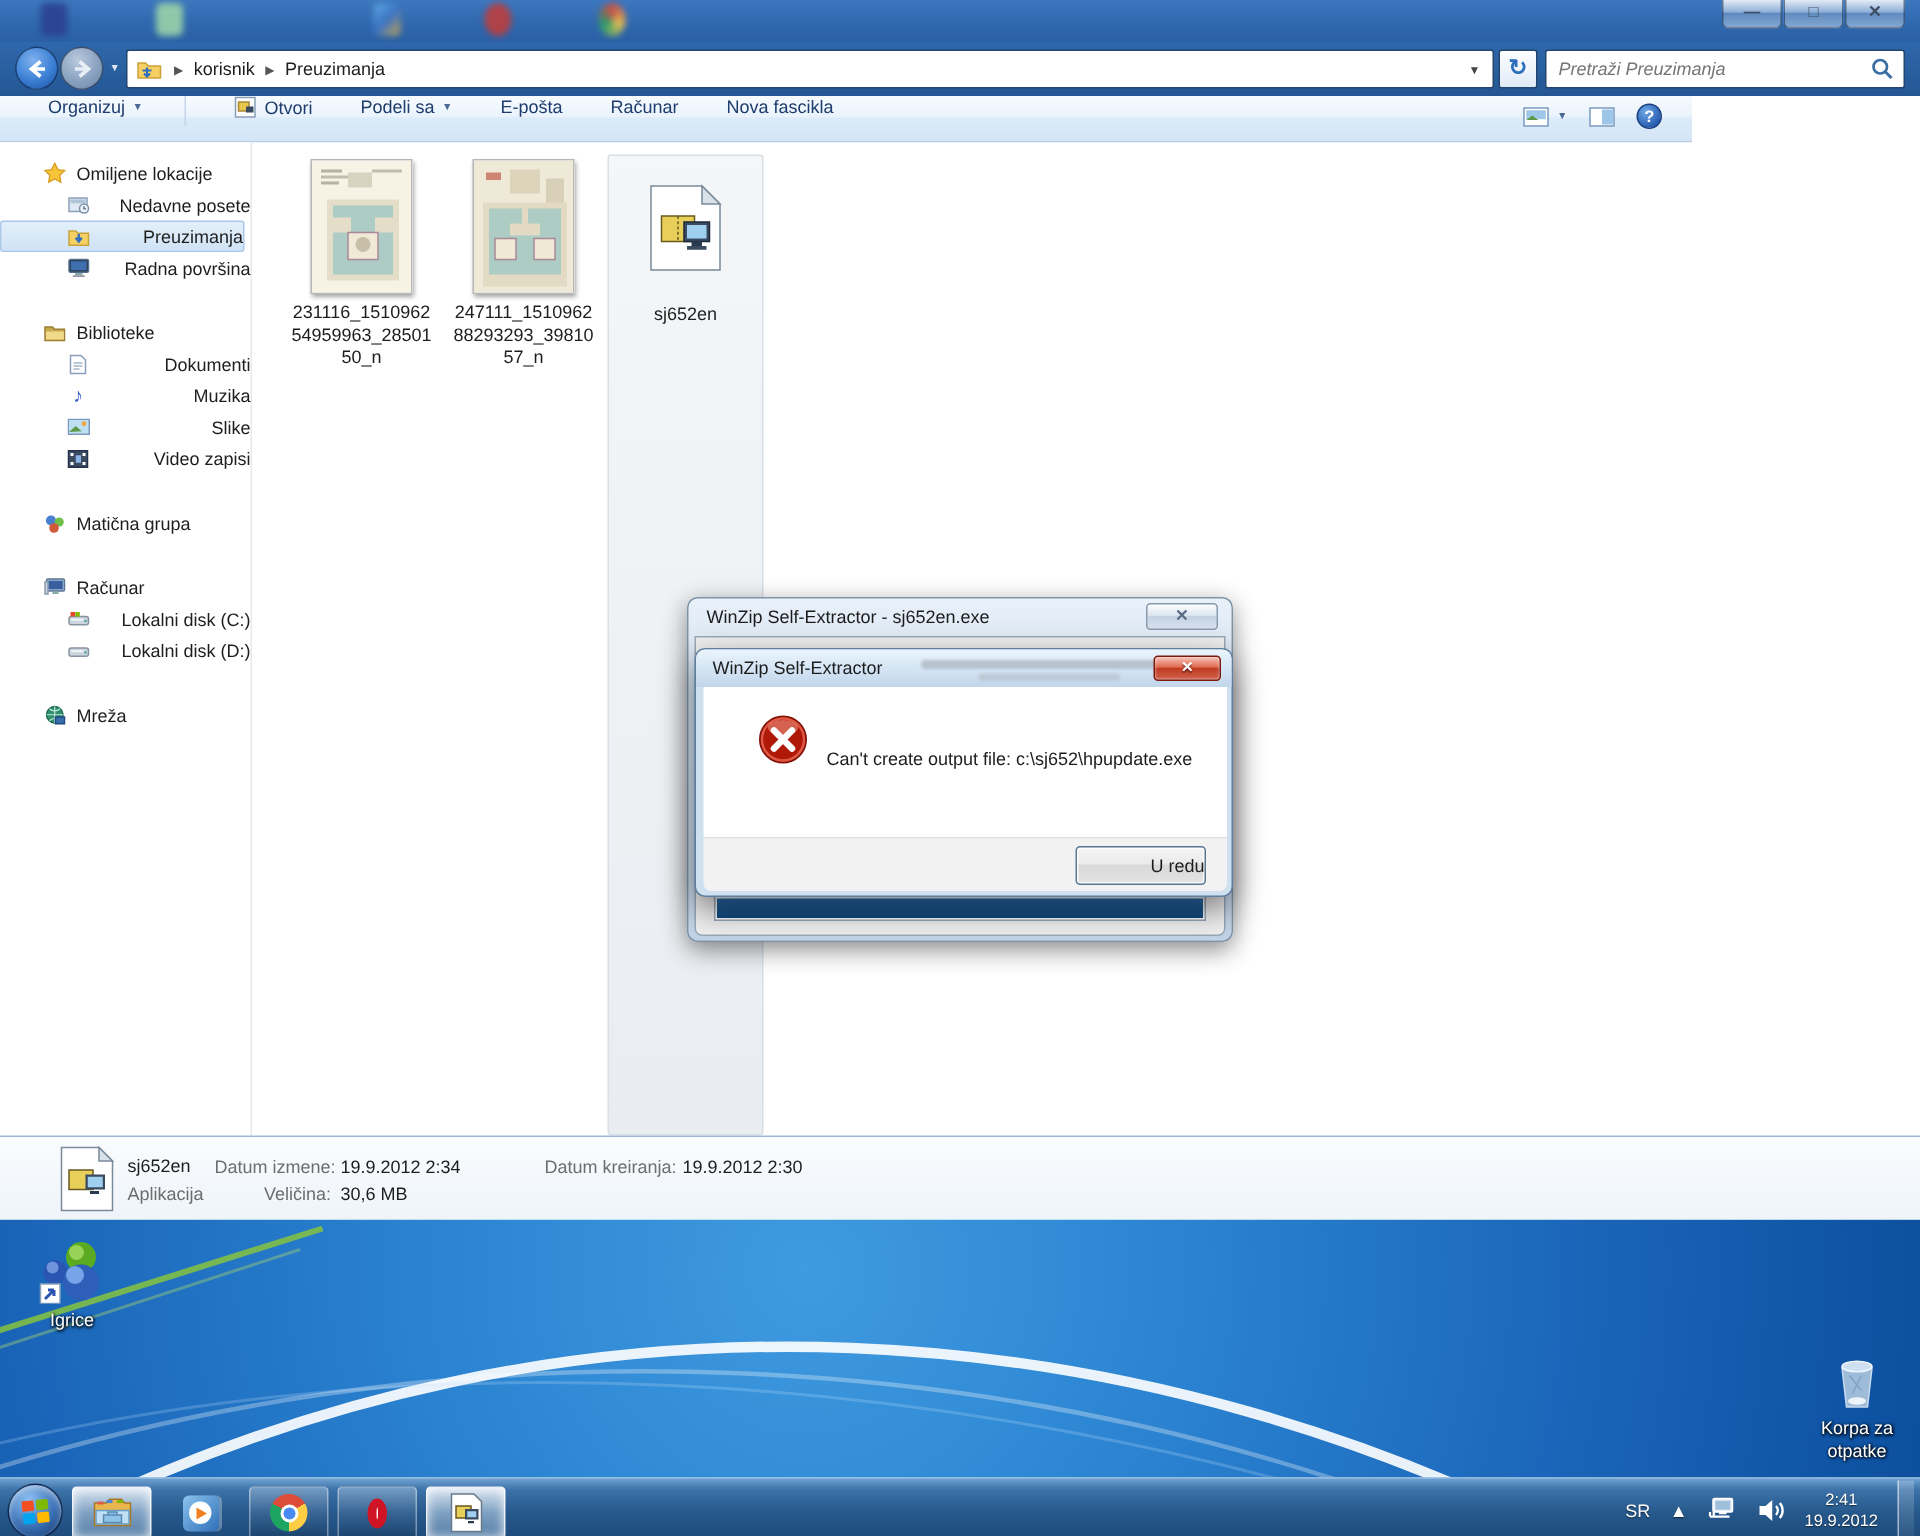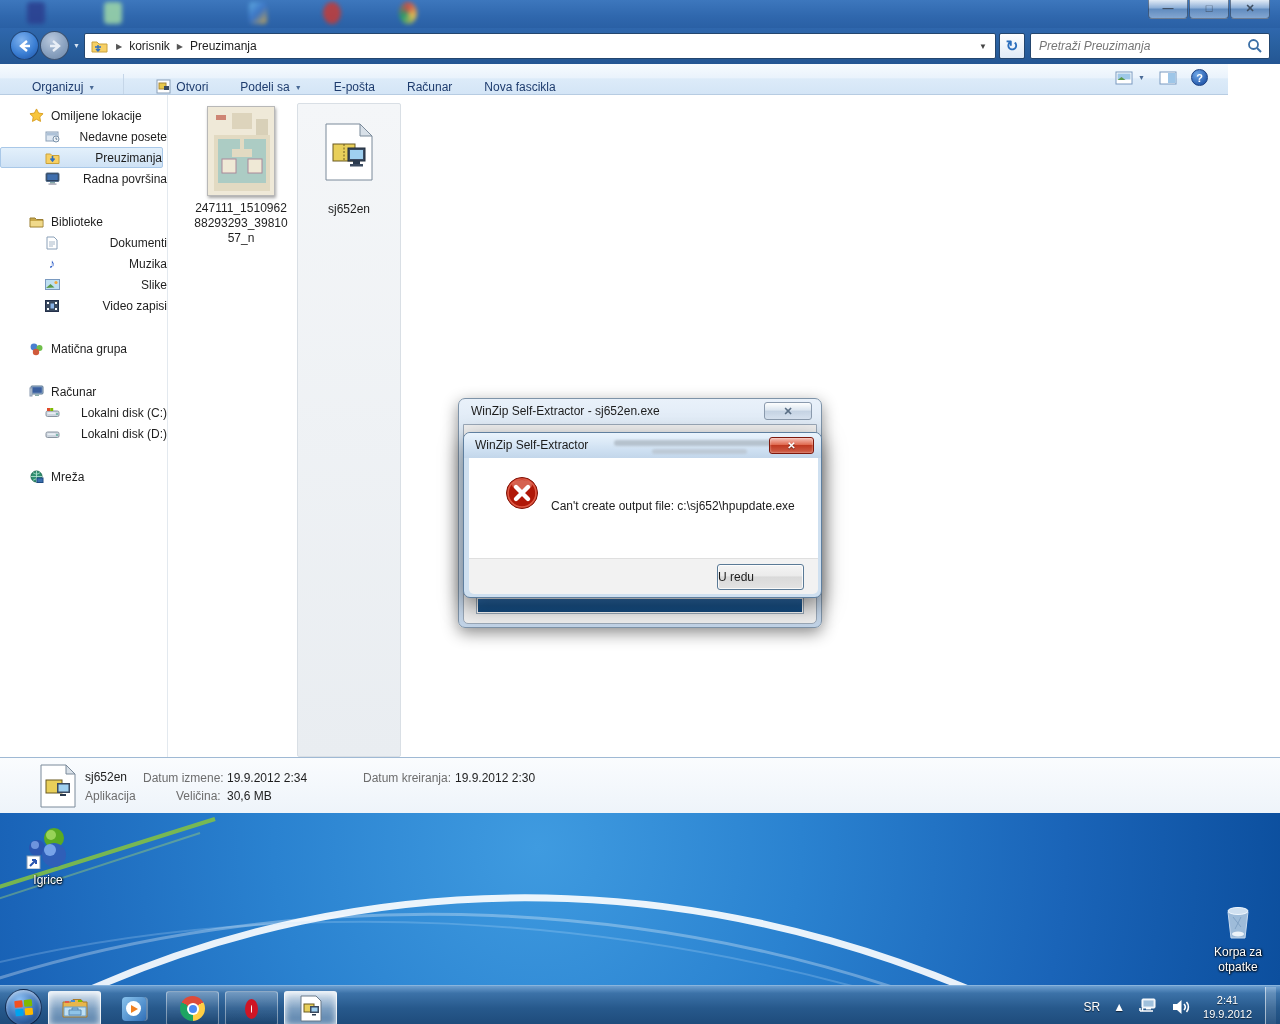--- a/index.html
+++ b/index.html
@@ -38,23 +38,23 @@
   .bc-drop { margin-left:auto; margin-right:8px; font-size:8px; color:#444; }
   .refreshbtn { position:absolute; left:999px; top:5px; width:26px; height:26px;
     background:linear-gradient(180deg,#fdfeff,#dfeaf6); border:1px solid #24466e; border-radius:2px;
     color:#2c6fbd; font-size:15px; font-weight:bold; text-align:center; line-height:24px; }
   .searchbox { position:absolute; left:1030px; top:5px; width:240px; height:26px; background:#fff;
     border:1px solid #24466e; border-radius:2px; display:flex; align-items:center; }
   .searchbox input { border:none; outline:none; flex:1; font-style:italic; color:#6a6a6a;
     font-size:12px; padding-left:8px; font-family:"Liberation Sans",sans-serif; background:transparent; }
   .mag { width:16px; height:16px; margin-right:6px; }
 
-  .toolbar { position:absolute; left:0; top:64px; width:1228px; height:31px;
+  .toolbar { position:absolute; left:0; top:64px; width:1128px; height:31px;
     background: linear-gradient(180deg,#f7fbfe 0%, #eaf3fc 45%, #dcebf9 50%, #d4e5f6 100%);
-    border-bottom:1px solid #b7cce2; display:flex; align-items:flex-end; font-size:12px; color:#1e3c6e; }
+    border-bottom:1px solid #b7cce2; display:flex; align-items:flex-start; font-size:12px; color:#1e3c6e; }
   .tbitem { margin-left:32px; display:flex; align-items:center; gap:5px; cursor:default; white-space:nowrap; }
   .tbitem .dd { font-size:7px; color:#4a6a96; }
   .tbsep { width:1px; height:20px; background:#c5d6e8; margin-left:28px; }
   .tbright { position:absolute; right:20px; top:5px; display:flex; align-items:center; gap:14px; }
 
   .mainarea { position:absolute; left:0; top:95px; width:1280px; height:662px; background:#fff; }
   .sidebar { position:absolute; left:0; top:0; width:168px; height:662px; background:#fff;
     border-right:1px solid #e3e9ef; padding-top:10px; font-size:12px; color:#1e1e1e; }
   .side-row { height:21px; display:flex; align-items:center; gap:7px; padding-left:28px; cursor:default; }
   .side-row.child { padding-left:44px;justify-content:space-between; }
@@ -100,21 +100,21 @@
   .dclose { position:absolute; right:7px; top:4px; width:45px; height:17px; border-radius:3px;
     background:linear-gradient(180deg,#f6c0b6,#e06a50 45%,#c03a22 50%,#d0604a);
     border:1px solid #7e180c; color:#fff; font-size:10px; font-weight:bold; text-align:center; line-height:15px;
     text-shadow:0 1px 1px rgba(0,0,0,.5); box-shadow:inset 0 0 2px rgba(255,255,255,.7); }
   .dcontent { position:absolute; left:5px; top:25px; width:349px; height:100px; background:#fff;text-align:center; }
   .dfooter { position:absolute; left:5px; top:125px; width:349px; height:36px; background:#f2f2f2;
     border-top:1px solid #dfdfdf; border-radius:0 0 5px 5px; }
   .okbtn { position:absolute; right:14px; top:5px; width:87px; height:26px;
     background:linear-gradient(180deg,#f4f4f4,#ebebeb 45%,#d9d9d9 50%,#e3e3e3);
     border:1px solid #5a7a96; border-radius:3px; font-size:12px; color:#1c1c1c;
-    text-align:left; line-height:24px; box-shadow:inset 0 0 0 1px rgba(255,255,255,.8); }
+    text-align:right; line-height:24px; box-shadow:inset 0 0 0 1px rgba(255,255,255,.8); }
   .errmsg { position:absolute; left:82px; top:41px; font-size:12px; color:#1c1c1c; }
 
   
   .dicon { position:absolute; text-align:center; color:#fff; font-size:12px;
     text-shadow:0 1px 2px #000, 1px 0 2px #000; line-height:15px; }
 
   
   .taskbar { position:absolute; left:0; top:985px; width:1280px; height:41px;
     background:linear-gradient(180deg,#6d9fd0 0%, #3c72a8 18%, #27598c 55%, #1d4a7a 100%);
     border-top:1px solid #89b4dc; display:flex; align-items:flex-end; }
@@ -414,20 +414,37 @@
             </svg>
         </span>
         <span>Mreža</span>
       </div>
     </div>
 
     <div class="filearea">
       <div class="tile">
         <div class="thumbwrap">
           <svg class="photothumb" width="68" height="90">
+            <rect width="68" height="90" fill="#f6f2e4"></rect>
+            <rect x="6" y="6" width="14" height="2" fill="#b8b0a0"></rect>
+              <rect x="6" y="10" width="18" height="2" fill="#c2bcae"></rect>
+            <rect x="6" y="14" width="12" height="2" fill="#b8b0a0"></rect>
+              <rect x="40" y="6" width="20" height="2" fill="#c2bcae"></rect>
+            <rect x="24" y="8" width="16" height="10" fill="#d8d2c0"></rect>
+            <rect x="10" y="26" width="48" height="54" fill="#e4ddc8"></rect>
+            <path d="M14 30 h40 v8 h-12 v10 h12 v28 h-40 v-28 h12 v-10 h-12 Z" fill="#9fc8c4" opacity=".8"></path>
+            <rect x="24" y="48" width="20" height="18" fill="#efe9d6" stroke="#a89"></rect>
+            <circle cx="34" cy="56" r="5" fill="#c8bfa8"></circle>
+          </svg>
+        </div>
+        <div class="lbl">231116_151096254959963_2850150_n</div>
+      </div>
+      <div class="tile">
+        <div class="thumbwrap">
+          <svg class="photothumb" width="68" height="90">
             <rect width="68" height="90" fill="#efe9d8"></rect>
             <rect x="24" y="6" width="20" height="16" fill="#ddd4bc"></rect>
             <rect x="8" y="8" width="10" height="5" fill="#c05a4a" opacity=".7"></rect>
             <rect x="48" y="12" width="12" height="18" fill="#d8d0b8"></rect>
             <rect x="6" y="28" width="56" height="56" fill="#e2dac2"></rect>
             <path d="M10 32 h22 v10 h-8 v8 h20 v-8 h-8 v-10 h22 v44 h-48 Z" fill="#9fc8c4" opacity=".8"></path>
             <rect x="14" y="52" width="14" height="14" fill="#efe9d6" stroke="#a89"></rect>
             <rect x="40" y="52" width="14" height="14" fill="#efe9d6" stroke="#a89"></rect>
           </svg>
         </div>

